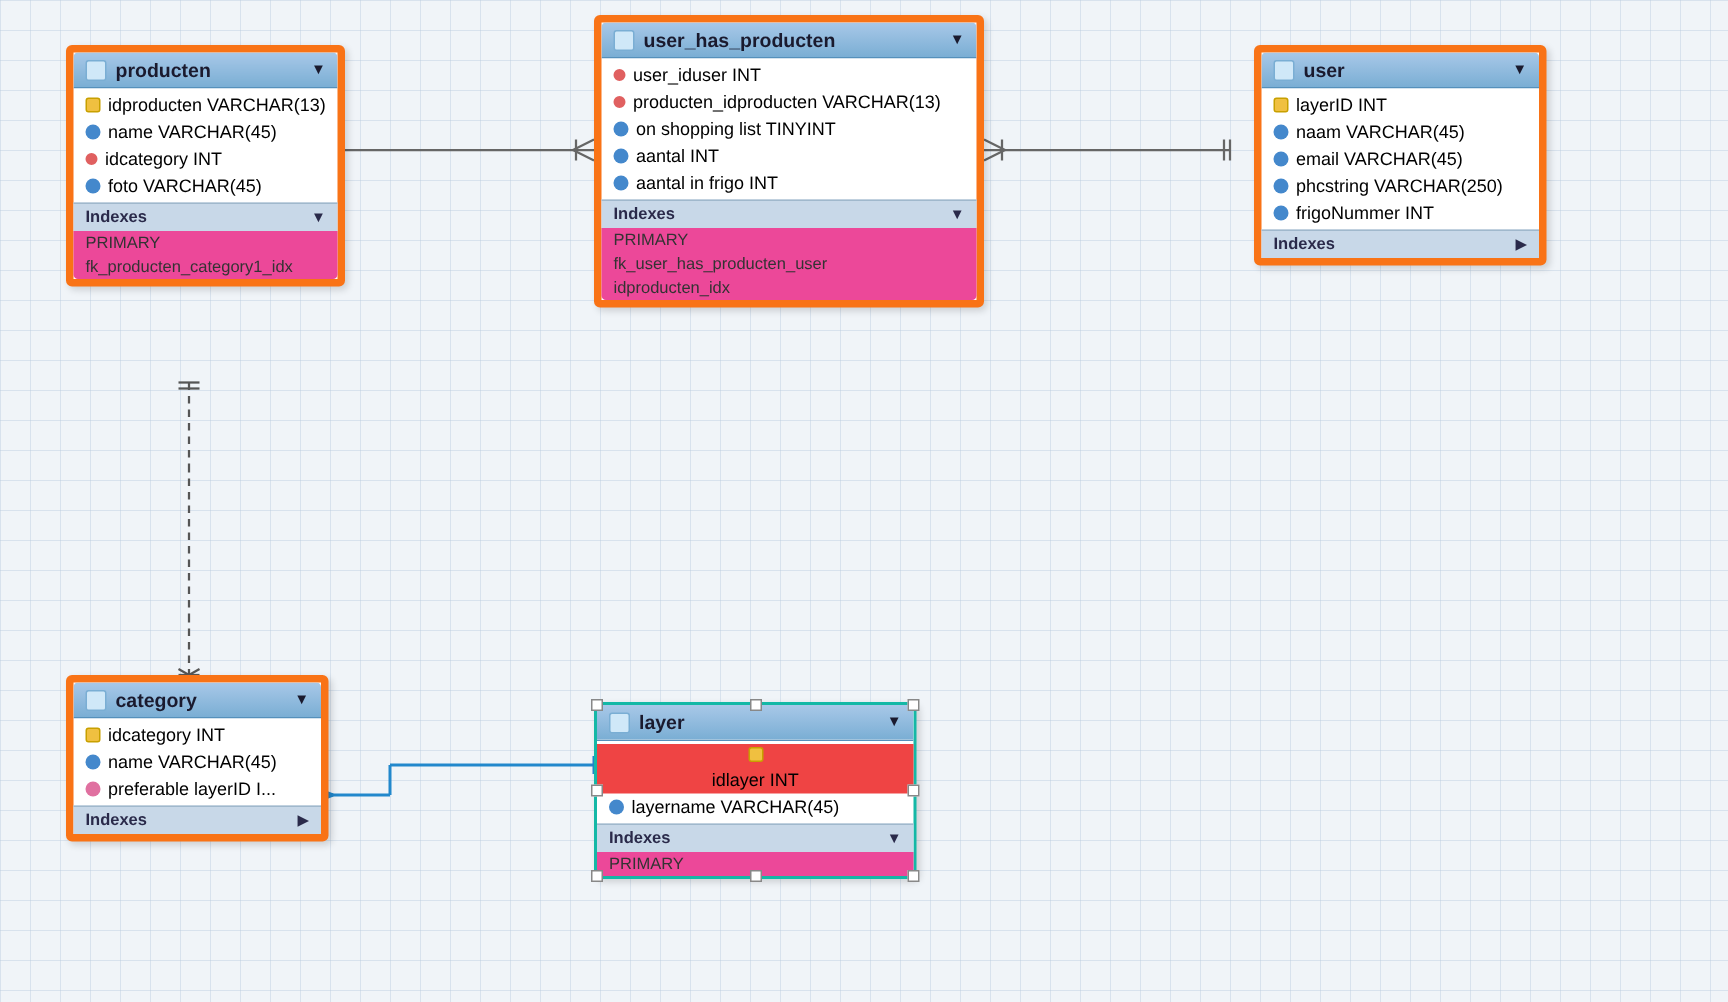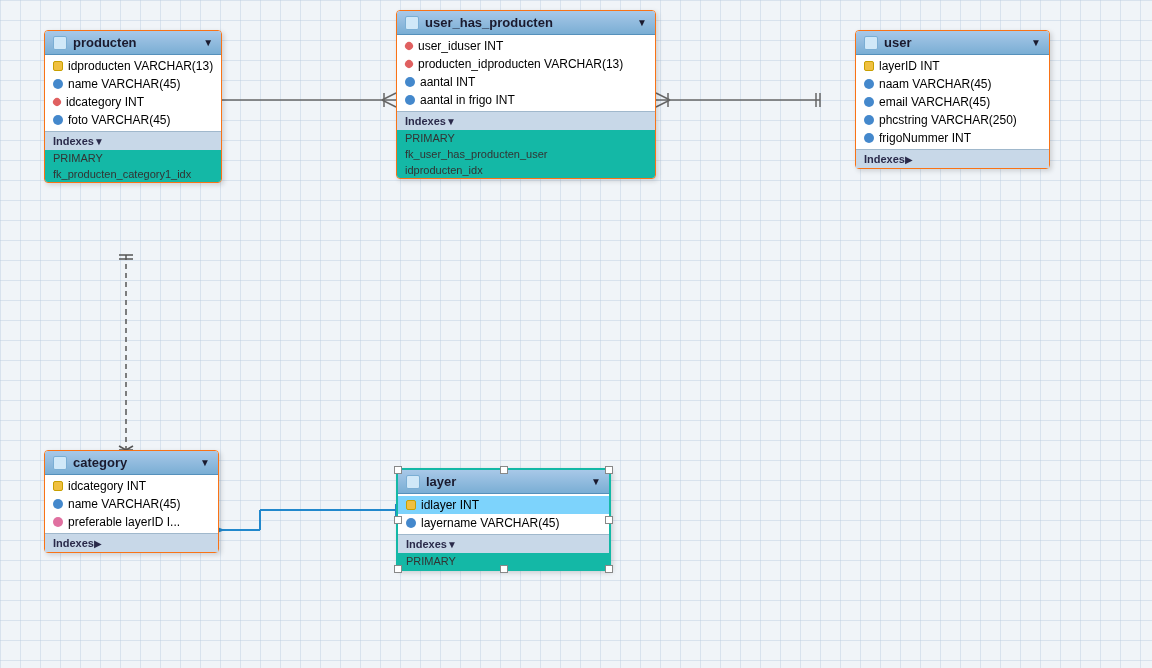--- a/index.html
+++ b/index.html
@@ -13,21 +13,21 @@
       font-size: 12px;
       width: 1152px;
       height: 668px;
       overflow: hidden;
       position: relative;
     }
 
     .db-table {
       position: absolute;
       background: #fff;
-      border: 1px solid #f97316;
+      border: 5px solid #f97316;
       border-radius: 4px;
       box-shadow: 2px 2px 5px rgba(0,0,0,0.15);
       min-width: 160px;
     }
 
     .db-table.selected {
       border: 2px solid #14b8a6;
     }
 
     .table-header {
@@ -85,39 +85,39 @@
     .icon-diamond { background: #e06060; transform: rotate(45deg); width: 8px; height: 8px; }
     .icon-circle-blue { background: #4488cc; border-radius: 50%; }
     .icon-circle-pink { background: #e070a0; border-radius: 50%; }
 
     .indexes-section {
       background: #c8d8e8;
       border-top: 1px solid #a0b8cc;
       padding: 3px 8px;
       display: flex;
       align-items: center;
-      justify-content: flex-start;
+      justify-content: space-between;
     }
 
     .indexes-label {
       font-weight: bold;
       font-size: 11px;
       color: #2a2a4a;
     }
 
     .indexes-arrow {
       font-size: 10px;
       color: #2a2a4a;
     }
 
     .index-row {
       padding: 2px 8px;
       font-size: 11px;
       color: #333;
-      background: #14b8a6;
+      background: #ec4899;
     }
 
     .index-row:last-child {
       border-radius: 0 0 3px 3px;
     }
 
     
     .connectors {
       position: absolute;
       top: 0;
@@ -222,37 +222,41 @@
     <div class="field-row">
       <div class="field-icon icon-diamond"></div>
       <span>user_iduser INT</span>
     </div>
     <div class="field-row">
       <div class="field-icon icon-diamond"></div>
       <span>producten_idproducten VARCHAR(13)</span>
     </div>
     <div class="field-row">
       <div class="field-icon icon-circle-blue"></div>
+      <span>on shopping list TINYINT</span>
+    </div>
+    <div class="field-row">
+      <div class="field-icon icon-circle-blue"></div>
       <span>aantal INT</span>
     </div>
     <div class="field-row">
       <div class="field-icon icon-circle-blue"></div>
       <span>aantal in frigo INT</span>
     </div>
   </div>
   <div class="indexes-section">
     <span class="indexes-label">Indexes</span>
     <span class="indexes-arrow">▼</span>
   </div>
   <div class="index-row">PRIMARY</div>
   <div class="index-row">fk_user_has_producten_user</div>
   <div class="index-row">idproducten_idx</div>
 </div>
 
-<div class="db-table" style="left:855px; top:30px; min-width:195px;">
+<div class="db-table" style="left:836px; top:30px; min-width:195px;">
   <div class="table-header">
     <div class="table-header-icon"></div>
     <span class="table-header-title">user</span>
     <span class="table-header-arrow">▼</span>
   </div>
   <div class="table-fields">
     <div class="field-row">
       <div class="field-icon icon-key"></div>
       <span>layerID INT</span>
     </div>
@@ -315,21 +319,21 @@
   <div class="resize-handle" style="bottom:-4px; left:-4px;"></div>
   <div class="resize-handle" style="bottom:-4px; left:50%; transform:translateX(-50%);"></div>
   <div class="resize-handle" style="bottom:-4px; right:-4px;"></div>
 
   <div class="table-header">
     <div class="table-header-icon"></div>
     <span class="table-header-title">layer</span>
     <span class="table-header-arrow">▼</span>
   </div>
   <div class="table-fields">
-    <div class="field-row" style="background:#7dd3fc;">
+    <div class="field-row" style="background:#ef4444;flex-direction:column;">
       <div class="field-icon icon-key"></div>
       <span>idlayer INT</span>
     </div>
     <div class="field-row">
       <div class="field-icon icon-circle-blue"></div>
       <span>layername VARCHAR(45)</span>
     </div>
   </div>
   <div class="indexes-section">
     <span class="indexes-label">Indexes</span>

